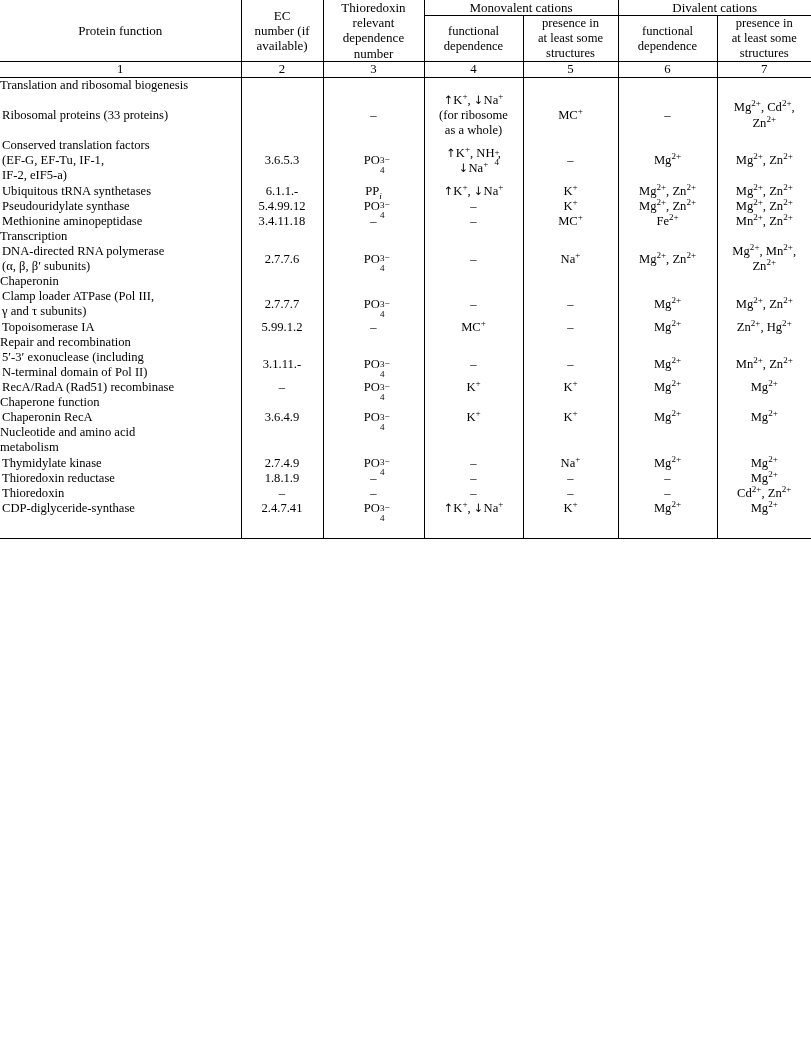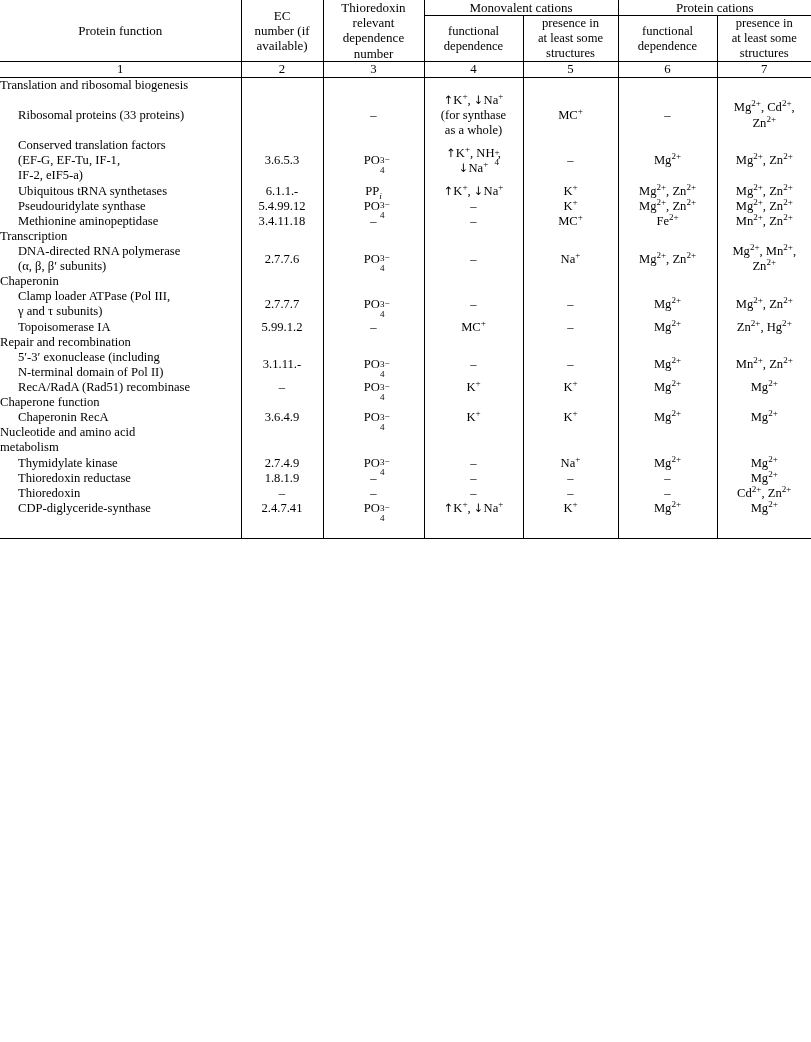--- a/index.html
+++ b/index.html
@@ -91,21 +91,21 @@
   }
   .sec-head td.vr { padding-left: 0; }
 
   .data-row td {
     padding: 7px 4px 7px;
     text-align: center;
     line-height: 1.2;
   }
   .data-row td.lbl {
     text-align: left;
-    padding-left: 18px;
+    padding-left: 2px;
     padding-right: 6px;
   }
   .tail-row td {
     height: 22px;
     padding: 0;
     border-bottom: 1.3px solid #000;
   }
 
   
   .stk {
@@ -158,21 +158,21 @@
           <span>number (if</span><br>
           <span>available)</span>
         </td>
         <td class="hdr-tall vr" rowspan="2">
           <span>Thioredoxin</span><br>
           <span>relevant</span><br>
           <span>dependence</span><br>
           <span>number</span>
         </td>
         <td class="hdr-span vr" colspan="2">Monovalent cations</td>
-        <td class="hdr-span vr" colspan="2">Protein cations</td>
+        <td class="hdr-span vr" colspan="2">Divalent cations</td>
       </tr>
       <tr class="hdr-row-bottom">
         <td class="hdr-sub vr">
           <span>functional</span><br>
           <span>dependence</span>
         </td>
         <td class="hdr-sub vr">
           <span>presence in</span><br>
           <span>at least some</span><br>
           <span>structures</span>
@@ -204,21 +204,21 @@
           <td class="vr"></td>
           <td class="vr"></td>
           <td class="vr"></td>
           <td class="vr"></td>
           <td class="vr"></td>
         </tr>
         <tr class="data-row">
           <td class="lbl"><span>Ribosomal proteins (33 proteins)</span></td>
           <td class="vr"></td>
           <td class="vr">–</td>
-          <td class="vr"><span class="nowrap"><span class="arrow">↑</span>K<sup>+</sup>, <span class="arrow">↓</span>Na<sup>+</sup></span><br><span class="nowrap">(for synthase</span><br><span class="nowrap">as a whole)</span></td>
+          <td class="vr"><span class="nowrap"><span class="arrow">↑</span>K<sup>+</sup>, <span class="arrow">↓</span>Na<sup>+</sup></span><br><span class="nowrap">(for ribosome</span><br><span class="nowrap">as a whole)</span></td>
           <td class="vr"><span class="nowrap">MC<sup>+</sup></span></td>
           <td class="vr"><span class="nowrap">–</span></td>
           <td class="vr"><span class="nowrap">Mg<sup>2+</sup>, Cd<sup>2+</sup>,</span><br><span class="nowrap">Zn<sup>2+</sup></span></td>
         </tr>
         <tr class="data-row">
           <td class="lbl"><span>Conserved translation factors</span><br><span>(EF-G, EF-Tu, IF-1,</span><br><span>IF-2, eIF5-a)</span></td>
           <td class="vr">3.6.5.3</td>
           <td class="vr">PO<span class="stk"><span class="sup">3−</span><span class="sub">4</span></span>&nbsp;</td>
           <td class="vr"><span class="nowrap"><span class="arrow">↑</span>K<sup>+</sup>, NH<span class="stk"><span class="sup">+</span><span class="sub">4</span></span>&nbsp;,</span><br><span class="nowrap"><span class="arrow">↓</span>Na<sup>+</sup></span></td>
           <td class="vr"><span class="nowrap">–</span></td>

